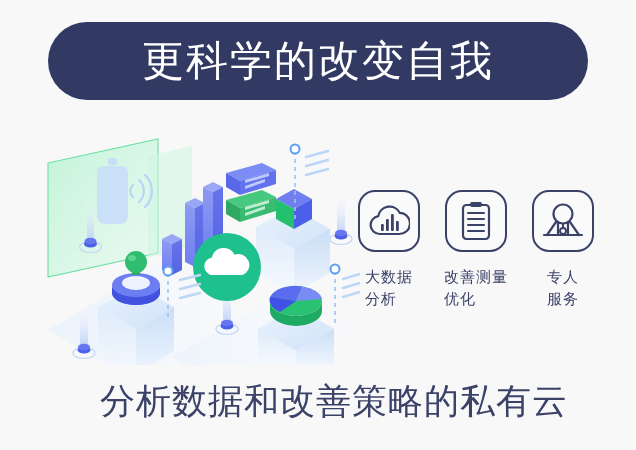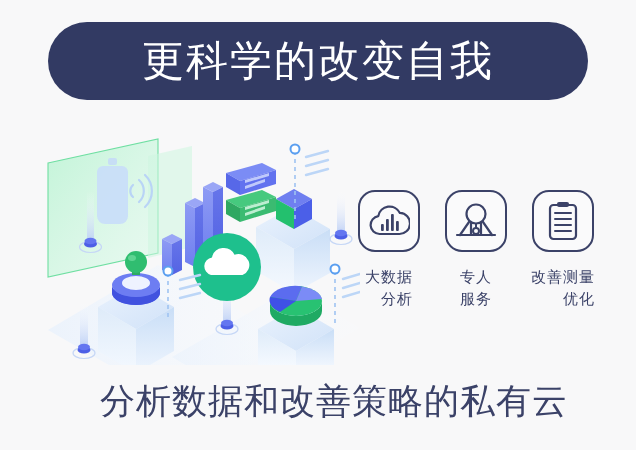--- a/index.html
+++ b/index.html
@@ -94,21 +94,21 @@
     border-radius: 17px;
     box-sizing: border-box;
     display: flex;
     align-items: center;
     justify-content: center;
     background: #fafafb;
   }
   .feature-icon svg { display: block; }
   .feature-label {
     margin-top: 14px;
-    text-align: right;
+    text-align: left;
     color: #3b4268;
     font-size: 15px;
     line-height: 1.45;
     letter-spacing: 1px;
     white-space: nowrap;
   }
 </style>
 </head>
 <body>
 
@@ -320,20 +320,39 @@
             <rect x="13" y="20" width="2.8" height="7" rx="1"></rect>
             <rect x="18" y="15" width="2.8" height="12" rx="1"></rect>
             <rect x="23" y="10" width="2.8" height="17" rx="1"></rect>
             <rect x="28" y="17" width="2.8" height="10" rx="1"></rect>
           </g>
         </svg>
       </div>
       <div class="feature-label">
         <div>大数据</div>
         <div>分析</div>
+      </div>
+    </div>
+
+    <div class="feature">
+      <div class="feature-icon">
+        <svg width="34" height="42" viewBox="0 0 34 42">
+          <rect x="4" y="5" width="26" height="34" rx="3.5" fill="none" stroke="#3b4268" stroke-width="2.2"></rect>
+          <rect x="11" y="2" width="12" height="5" rx="2" fill="#3b4268"></rect>
+          <g stroke="#3b4268" stroke-width="2" stroke-linecap="round">
+            <line x1="9" y1="13" x2="25" y2="13"></line>
+            <line x1="9" y1="19" x2="25" y2="19"></line>
+            <line x1="9" y1="25" x2="25" y2="25"></line>
+            <line x1="9" y1="31" x2="25" y2="31"></line>
+          </g>
+        </svg>
+      </div>
+      <div class="feature-label">
+        <div>改善测量</div>
+        <div>优化</div>
       </div>
     </div>
 
     <div class="feature">
       <div class="feature-icon">
         <svg width="44" height="40" viewBox="0 0 44 40">
           <circle cx="22" cy="13" r="9.5" fill="none" stroke="#3b4268" stroke-width="2.2"></circle>
           <path d="M6 34 L15 21" fill="none" stroke="#3b4268" stroke-width="2.2" stroke-linecap="round"></path>
           <path d="M38 34 L29 21" fill="none" stroke="#3b4268" stroke-width="2.2" stroke-linecap="round"></path>
           <path d="M17 21 v13" fill="none" stroke="#3b4268" stroke-width="2.2"></path>
@@ -342,36 +361,17 @@
           <circle cx="22" cy="30" r="3" fill="none" stroke="#3b4268" stroke-width="2"></circle>
           <line x1="3" y1="34" x2="41" y2="34" stroke="#3b4268" stroke-width="2.2" stroke-linecap="round"></line>
         </svg>
       </div>
       <div class="feature-label">
         <div>专人</div>
         <div>服务</div>
       </div>
     </div>
 
-    <div class="feature">
-      <div class="feature-icon">
-        <svg width="34" height="42" viewBox="0 0 34 42">
-          <rect x="4" y="5" width="26" height="34" rx="3.5" fill="none" stroke="#3b4268" stroke-width="2.2"></rect>
-          <rect x="11" y="2" width="12" height="5" rx="2" fill="#3b4268"></rect>
-          <g stroke="#3b4268" stroke-width="2" stroke-linecap="round">
-            <line x1="9" y1="13" x2="25" y2="13"></line>
-            <line x1="9" y1="19" x2="25" y2="19"></line>
-            <line x1="9" y1="25" x2="25" y2="25"></line>
-            <line x1="9" y1="31" x2="25" y2="31"></line>
-          </g>
-        </svg>
-      </div>
-      <div class="feature-label">
-        <div>改善测量</div>
-        <div>优化</div>
-      </div>
-    </div>
-
   </div>
 
   <div class="headline">分析数据和改善策略的私有云</div>
 
 </div>
 
 </body></html>

